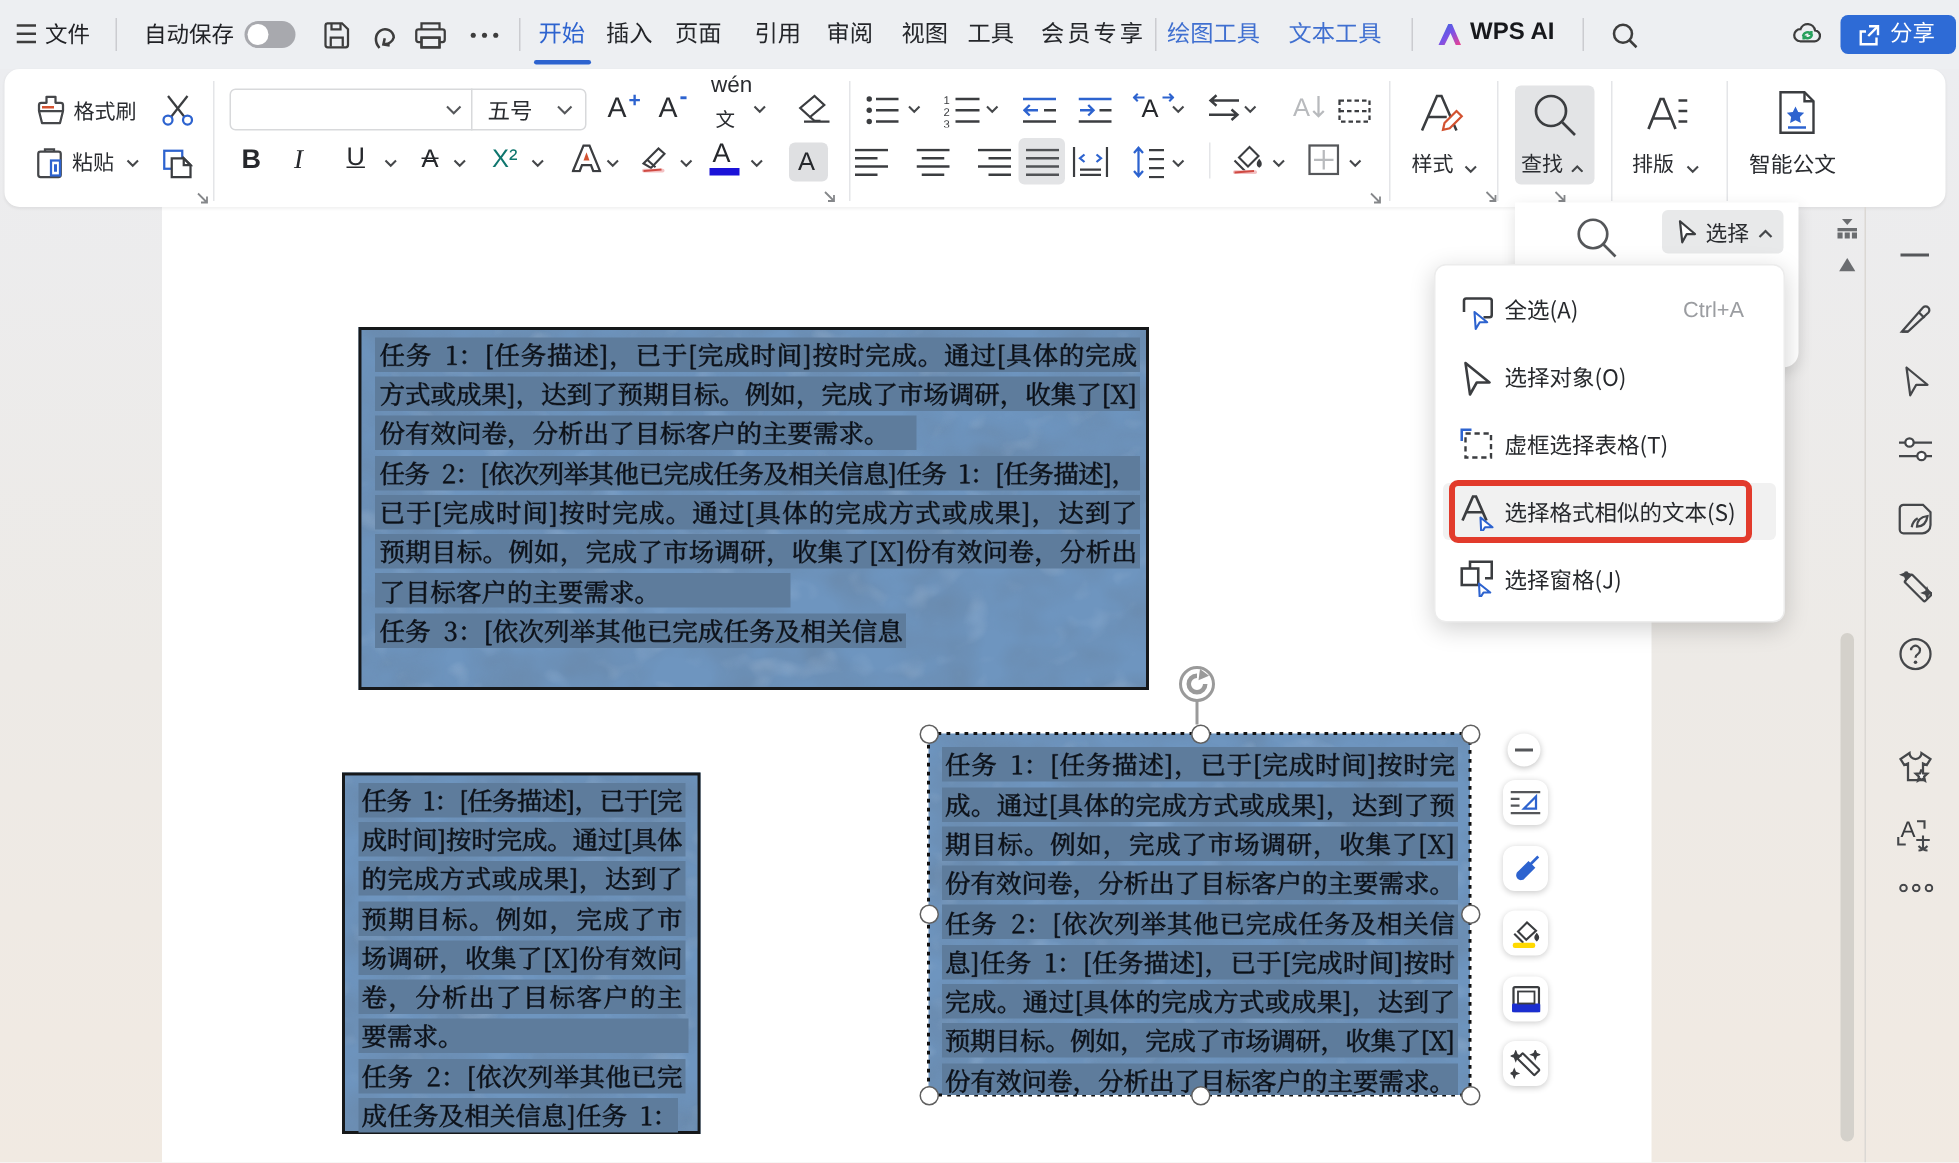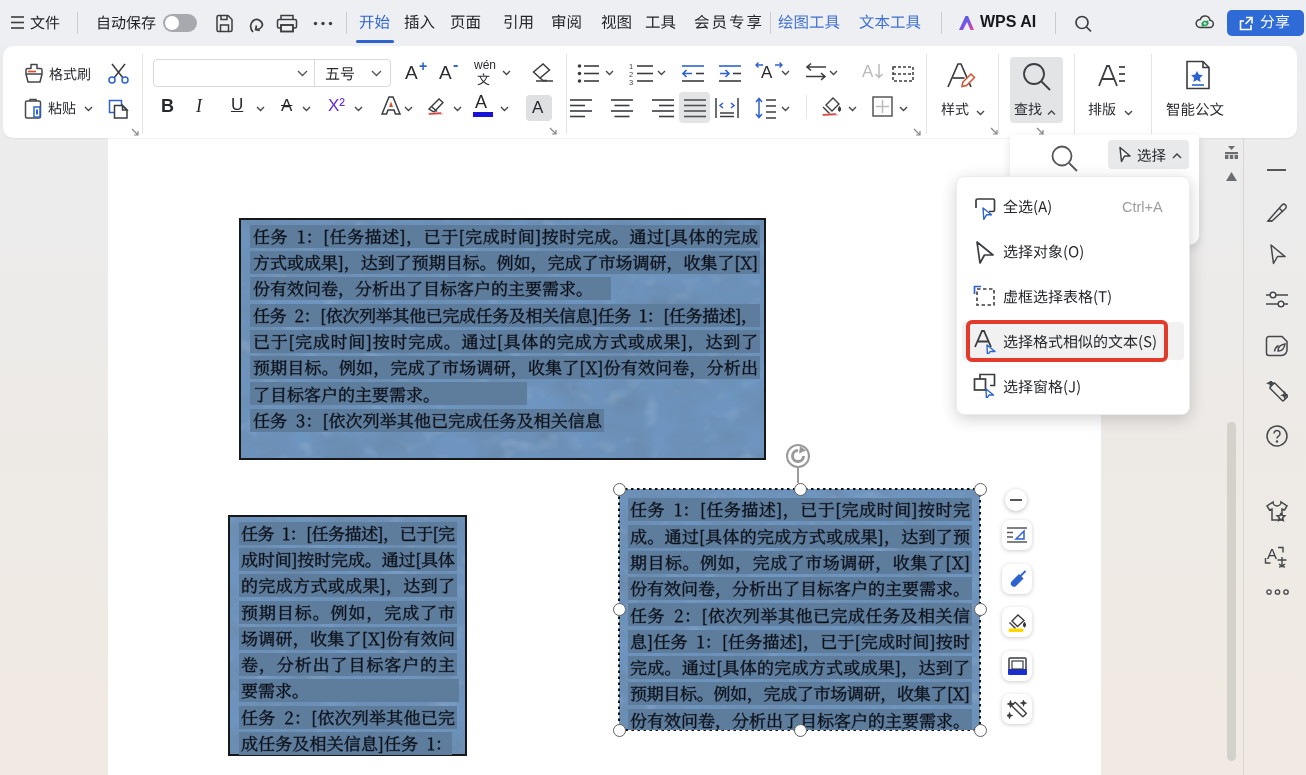--- a/index.html
+++ b/index.html
@@ -936,21 +936,21 @@
         <use href="#n53f7" x="1000"></use>
       </g>
     </svg>
     <svg class="abs" style="left:371px;top:70px" width="11" height="7" fill="none" stroke="#55575a" stroke-width="1.4">
       <path d="M1 1 l4.5 4.5 L10 1"></path>
     </svg>
     <div class="ltxt" style="left:405px;top:62px;font-size:19px;color:#2a2c30">A</div>
     <div class="ltxt" style="left:419px;top:58px;font-size:14px;font-weight:bold;color:#2d63cf">+</div>
     <div class="ltxt" style="left:439px;top:62px;font-size:19px;color:#2a2c30">A</div>
     <div class="ltxt" style="left:453px;top:56px;font-size:16px;font-weight:bold;color:#2d63cf">-</div>
-    <div class="ltxt" style="left:474px;top:58px;font-size:12px;color:#2a2c30">wén</div>
+    <div class="ltxt" style="left:474px;top:48px;font-size:15px;color:#2a2c30">wén</div>
     <svg style="position:absolute;left:477.0px;top:71.7px;overflow:visible" width="15" height="17">
       <g fill="#2a2c30" transform="translate(0,12.35) scale(0.013000,-0.013000)">
         <use href="#n6587" x="0"></use>
       </g>
     </svg>
     <svg class="abs" style="left:502px;top:70px" width="9" height="6" fill="none" stroke="#45474a" stroke-width="1.4">
       <path d="M1 1 l3.5 3.5 L8 1"></path>
     </svg>
     <svg class="abs" style="left:531px;top:62px" width="25" height="22" fill="none" stroke="#3b3d40" stroke-width="1.5">
       <path d="M9 16 L2.5 10 L12 2 l6.5 6z"></path>
@@ -964,21 +964,21 @@
     <div class="ltxt" style="left:161px;top:96px;font-size:18px;font-weight:bold;color:#26282c">B</div>
     <div class="ltxt" style="left:196px;top:96px;font-size:18px;font-style:italic;font-family:'Liberation Serif',serif;color:#26282c">I</div>
     <div class="ltxt" style="left:231px;top:95px;font-size:17px;color:#26282c;text-decoration:underline">U</div>
     <svg class="abs" style="left:256px;top:106px" width="9" height="6" fill="none" stroke="#45474a" stroke-width="1.4">
       <path d="M1 1 l3.5 3.5 L8 1"></path>
     </svg>
     <div class="ltxt" style="left:281px;top:96px;font-size:17px;color:#26282c;text-decoration:line-through">A</div>
     <svg class="abs" style="left:302px;top:106px" width="9" height="6" fill="none" stroke="#45474a" stroke-width="1.4">
       <path d="M1 1 l3.5 3.5 L8 1"></path>
     </svg>
-    <div class="ltxt" style="left:328px;top:96px;font-size:17px;color:#6d28d9">X²</div>
+    <div class="ltxt" style="left:328px;top:96px;font-size:17px;color:#0f766e">X²</div>
     <svg class="abs" style="left:354px;top:106px" width="9" height="6" fill="none" stroke="#45474a" stroke-width="1.4">
       <path d="M1 1 l3.5 3.5 L8 1"></path>
     </svg>
     <svg class="abs" style="left:381px;top:96px" width="20" height="19" fill="none">
       <path d="M1 18 L8 1 h4 L19 18 h-4.5 L13 14 H7 l-1.5 4z" stroke="#3b3d40" stroke-width="1.5"></path>
       <path d="M10 5.5 l2 5.5 h-4z" fill="#d35230"></path>
     </svg>
     <svg class="abs" style="left:404px;top:106px" width="9" height="6" fill="none" stroke="#45474a" stroke-width="1.4">
       <path d="M1 1 l3.5 3.5 L8 1"></path>
     </svg>

